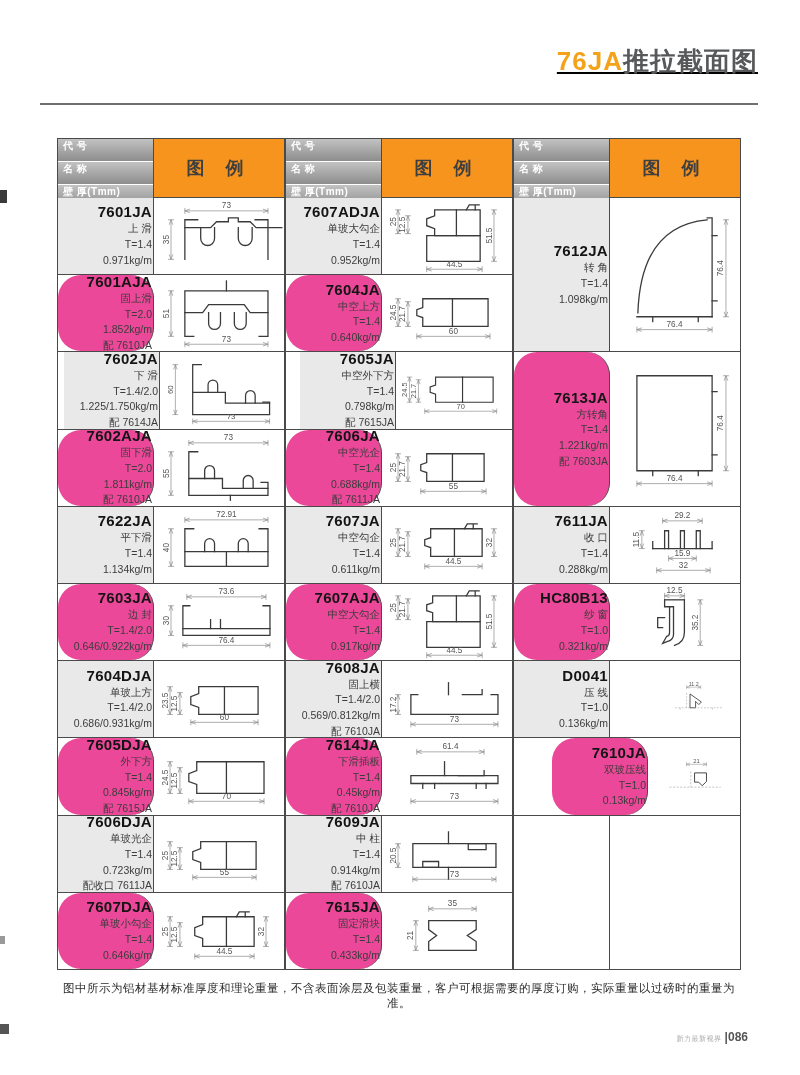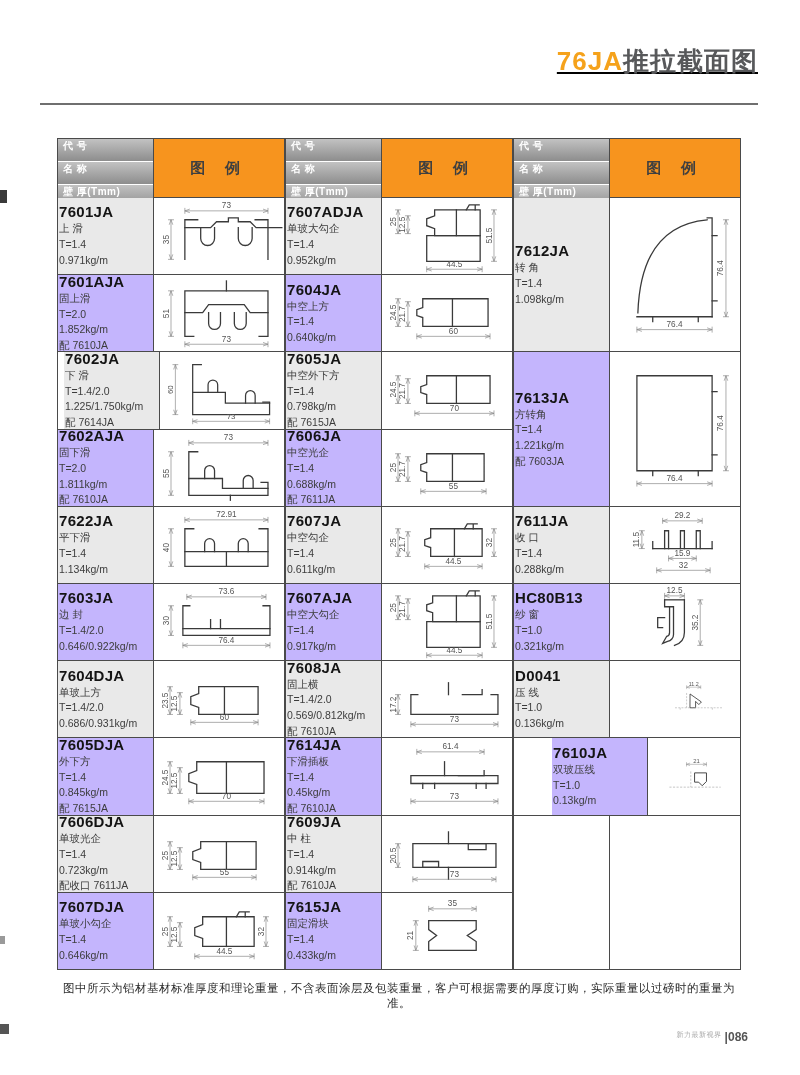--- a/index.html
+++ b/index.html
@@ -14,33 +14,33 @@
   .rule{position:absolute;top:103px;left:40px;right:42px;border-top:2px solid #6f6f6f;}
   .sheet-table{position:absolute;top:138px;left:57px;display:flex;}
   .group{width:228px;height:832px;box-sizing:border-box;border:1px solid #4a4a4a;background:#fff;}
   .ghead{display:flex;height:58px;}
   .hrows{width:96px;box-sizing:border-box;border-right:1px solid #4a4a4a;}
   .hrow{height:23px;box-sizing:border-box;background:linear-gradient(180deg,#c2c2c2,#8d8d8d);
     color:#fff;font-weight:bold;font-size:10px;line-height:13.5px;padding-left:5px;
     border-bottom:1px solid #fff;letter-spacing:0.5px;white-space:nowrap;}
   .hrow:last-child{border-bottom:none;}
   .legend{flex:1;background:#f7941e;display:flex;align-items:center;justify-content:center;
-    font-size:15px;font-weight:bold;color:#3f3f3f;letter-spacing:8px;font-family:Liberation Serif, serif;}
+    font-size:18px;font-weight:bold;color:#3f3f3f;letter-spacing:8px;}
   .row{display:flex;border-top:1px solid #4a4a4a;box-sizing:border-box;}
   .tcell{width:96px;box-sizing:border-box;border-right:1px solid #4a4a4a;display:flex;
-    flex-direction:column;justify-content:center;align-items:flex-start;text-align:center;padding:2px 1px;}
+    flex-direction:column;justify-content:center;align-items:flex-end;text-align:center;padding:2px 1px;}
   .tcell.gray{background:#e9e9e9;}
-  .tcell.cream{background:#c4b5fd;}
+  .tcell.cream{background:#ec4899;border-radius:23px;}
   .tcell.white{background:#ffffff;}
   .dcell{flex:1;background:#fff;position:relative;}
   .code{font-size:15px;font-weight:bold;color:#141414;letter-spacing:0.3px;margin-bottom:1px;}
   .sub{font-size:10.5px;color:#3c3c3c;line-height:1.5;white-space:nowrap;}
   .foot-note{position:absolute;top:981px;left:57px;width:684px;text-align:center;
     font-size:11.5px;color:#2a2a2a;letter-spacing:0.5px;}
-  .pagefoot{position:absolute;top:1030px;right:52px;display:flex;align-items:flex-start;}
+  .pagefoot{position:absolute;top:1030px;right:52px;display:flex;align-items:flex-end;}
   .brand{font-size:7px;color:#a9a9a9;margin-right:3px;letter-spacing:0.5px;}
   .pnum{font-size:12px;font-weight:bold;color:#555;}
   .mark{position:absolute;left:0;background:#3a3a3a;}
   .m1{top:190px;width:7px;height:13px;}
   .m2{top:936px;width:5px;height:8px;background:#9a9a9a;}
   .m3{top:1024px;width:9px;height:10px;background:#555;}
 </style>
 </head>
 <body>
 
@@ -398,21 +398,21 @@
             <line x1="22" y1="27" x2="28" y2="27" stroke="#8a8a8a" stroke-width="0.7"></line>
             <line x1="22" y1="52" x2="28" y2="52" stroke="#8a8a8a" stroke-width="0.7"></line>
             <text transform="rotate(-90 22.5 39.5)" x="22.5" y="39.5" text-anchor="middle" font-size="8.3" fill="#555">21.7</text>
             <line x1="34" y1="62" x2="108" y2="62" stroke="#8a8a8a" stroke-width="0.7"></line>
             <path d="M34,62 l5,-1.8 M34,62 l5,1.8 M108,62 l-5,-1.8 M108,62 l-5,1.8" stroke="#8a8a8a" stroke-width="0.7" fill="none"></path>
             <line x1="34" y1="59" x2="34" y2="65" stroke="#8a8a8a" stroke-width="0.7"></line>
             <line x1="108" y1="59" x2="108" y2="65" stroke="#8a8a8a" stroke-width="0.7"></line>
             <text x="71" y="59.5" text-anchor="middle" font-size="8.3" fill="#555">60</text>
           </svg></div>
       </div>
-      <div class="row" style="height: 77.2px;">
+      <div class="row" style="height: 77.2px; padding-left: 14px;">
         <div class="tcell gray">
           <div class="code">7605JA</div>
           <div class="sub">中空外下方</div>
           <div class="sub">T=1.4</div>
           <div class="sub">0.798kg/m</div>
           <div class="sub">配 7615JA</div>
         </div>
         <div class="dcell"><svg width="100%" height="100%" viewBox="0 0 129 77" preserveAspectRatio="xMidYMid meet" font-family="Liberation Sans, sans-serif">
             <path d="M44,24 h64 v28 h-64 v-9 l-6,-2 v-6 l6,-2 z" fill="none" stroke="#3a3a3a" stroke-width="1.3" stroke-linecap="square" stroke-linejoin="miter"></path>
             <path d="M74,24 v28" fill="none" stroke="#3a3a3a" stroke-width="1.3" stroke-linecap="square" stroke-linejoin="miter"></path>

